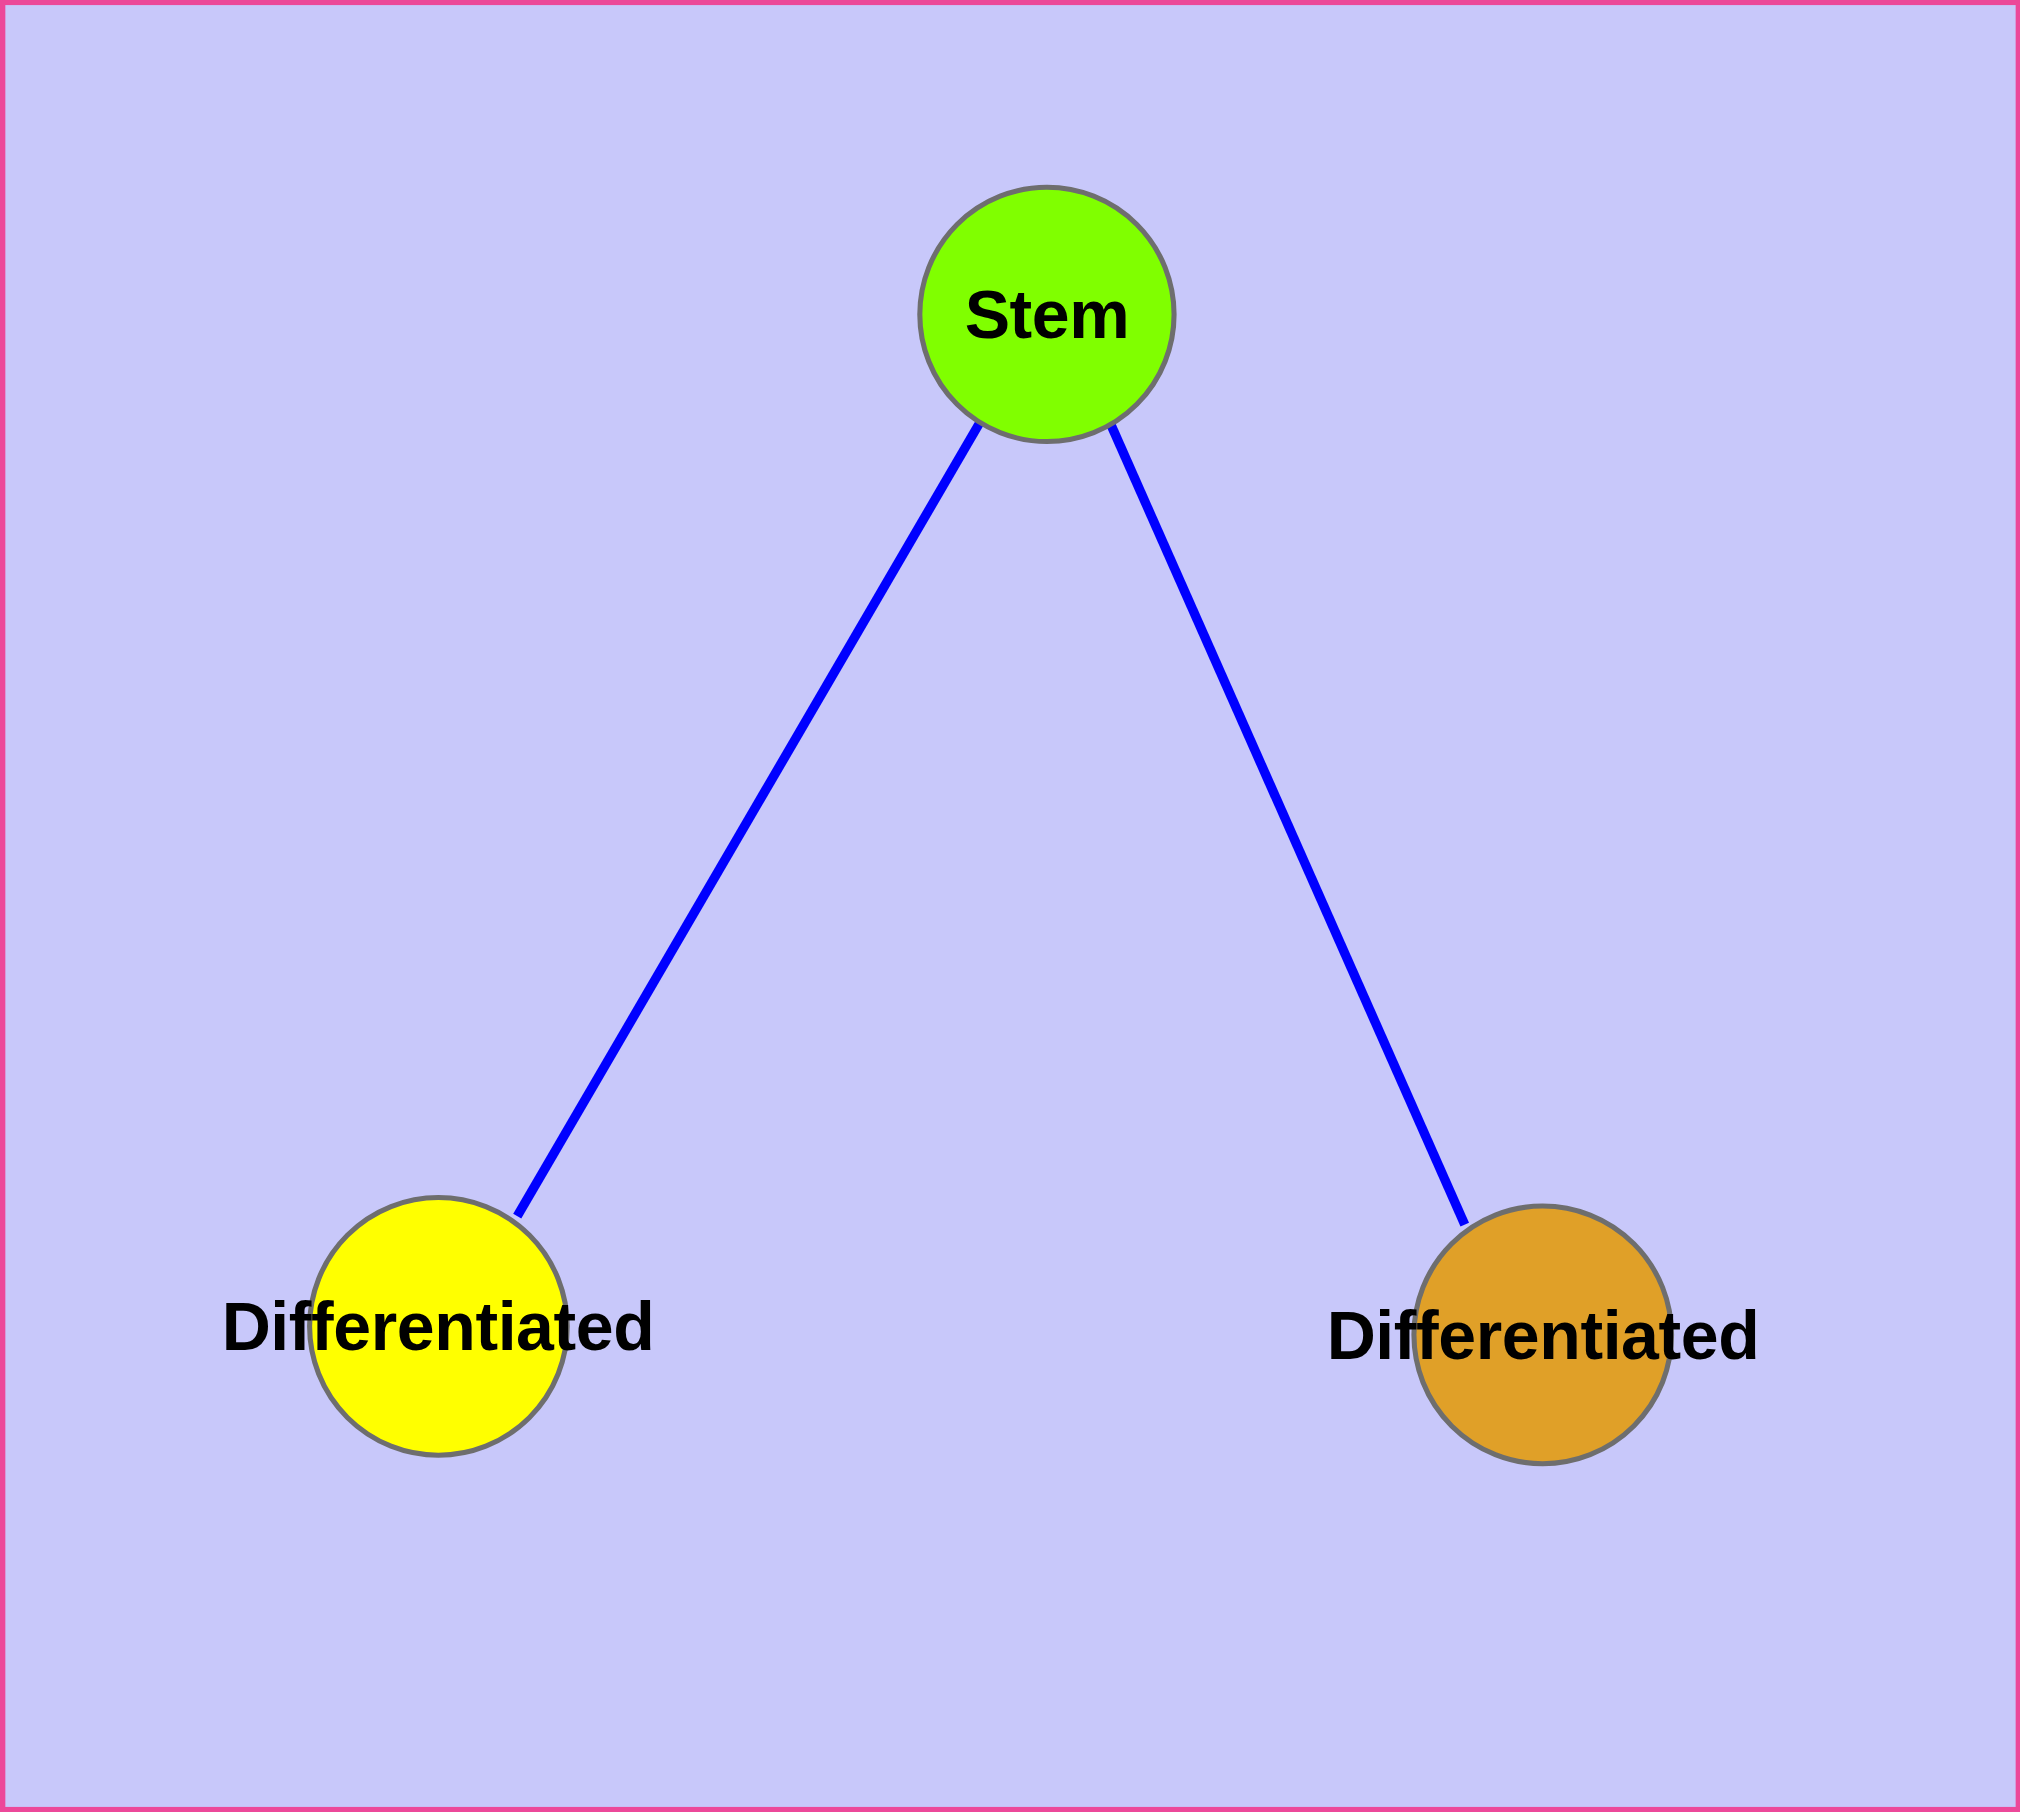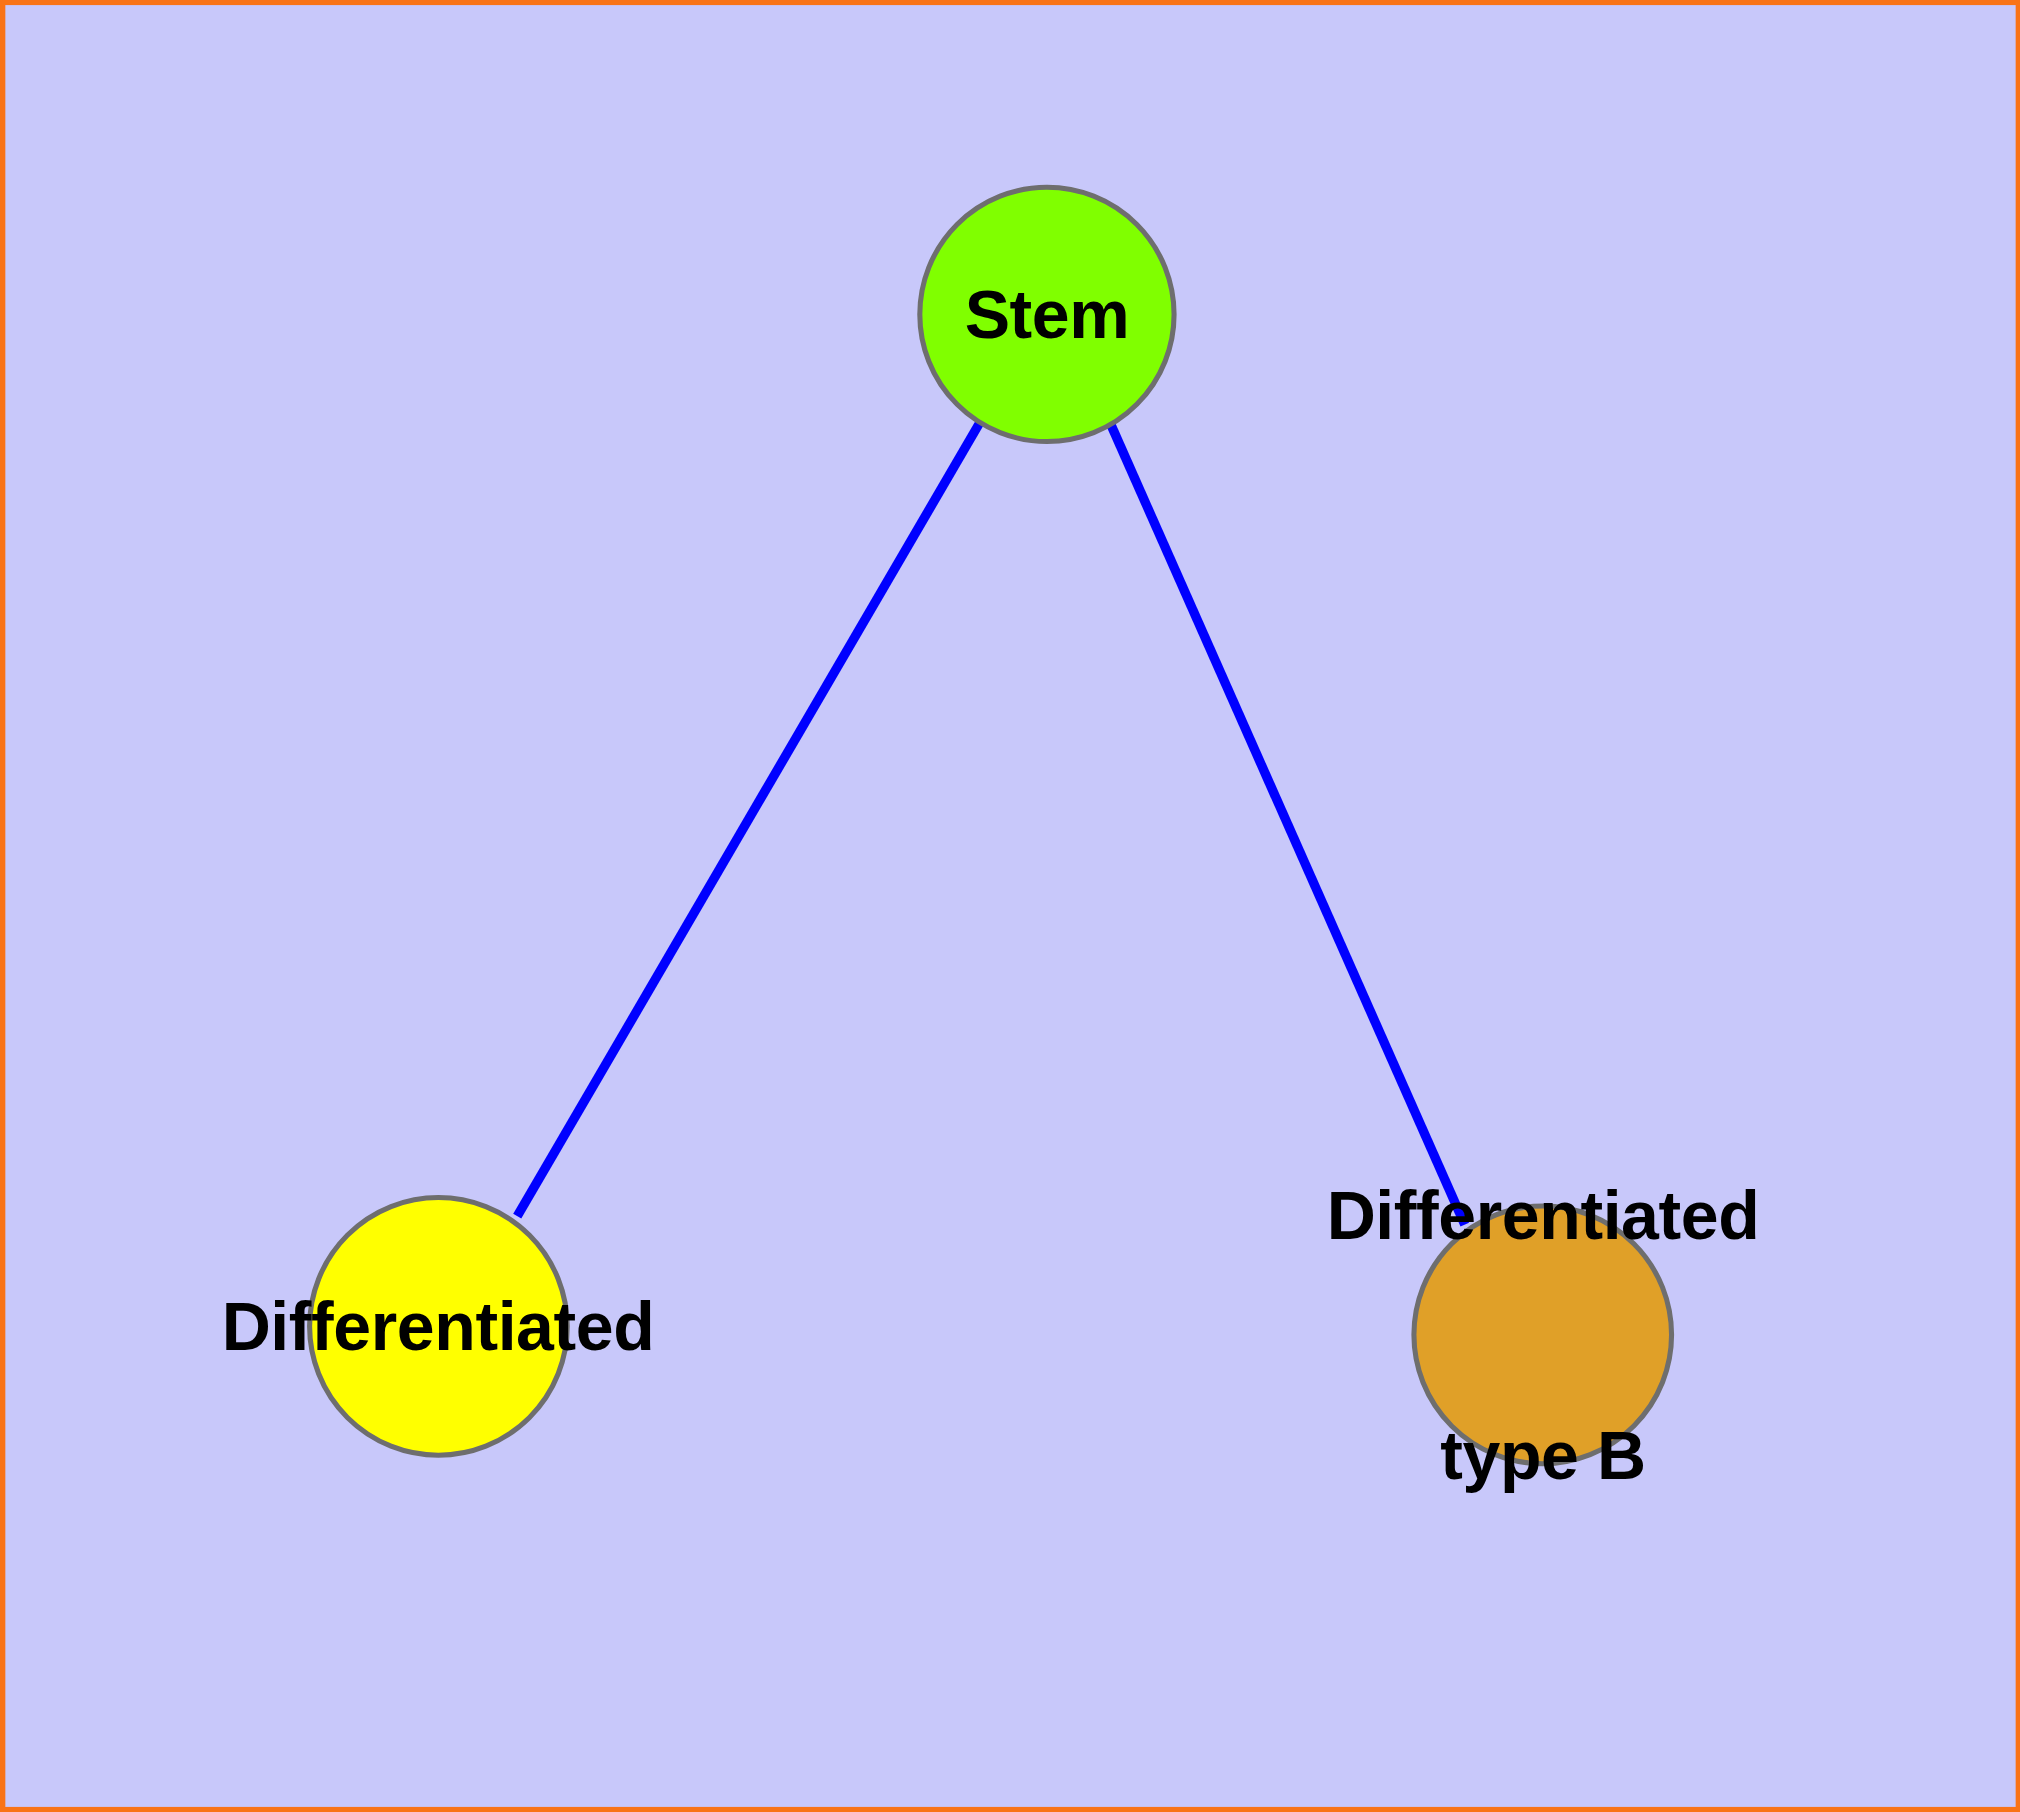--- a/index.html
+++ b/index.html
@@ -10,21 +10,21 @@
   body {
     width: 2021px;
     height: 1812px;
     overflow: hidden;
     font-family: "Liberation Sans", sans-serif;
   }
   #graph-canvas {
     position: relative;
     width: 2021px;
     height: 1812px;
-    background: #f97316;
+    background: #ec4899;
     box-sizing: border-box;
   }
   #graph-svg {
     position: absolute;
     top: 0;
     left: 0;
     width: 2021px;
     height: 1812px;
     display: block;
   }
@@ -77,17 +77,16 @@
   </svg>
 
   <div class="node-label" id="label-stem" style="left: 1047px; top: 314px; color: rgb(0, 0, 0);">Stem</div>
 
   <div class="node-label" id="label-type-a" style="left: 438px; top: 1326px; color: rgb(0, 0, 0);">
     <div>Differentiated</div>
   </div>
 
   <div class="node-label" id="label-type-b" style="left: 1543px; top: 1335px; color: rgb(0, 0, 0);">
     <div>Differentiated</div>
-    <div>type B</div>
   </div>
 
 </div>
 
 
 </body></html>

